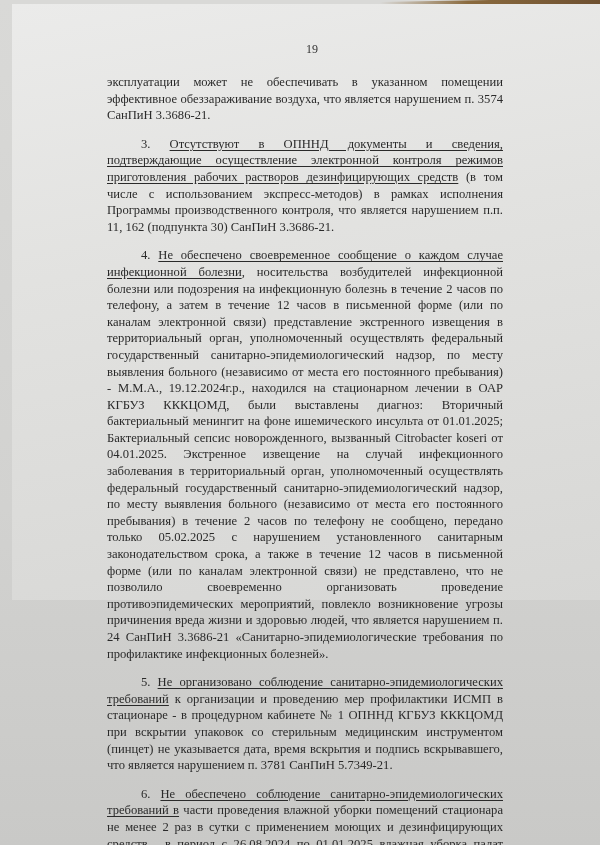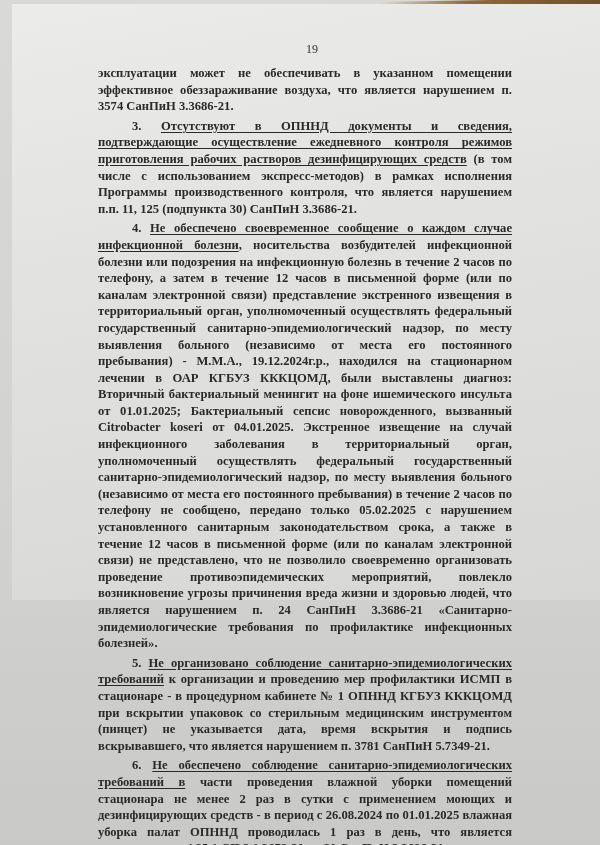--- a/index.html
+++ b/index.html
@@ -19,40 +19,40 @@
     background: linear-gradient(170deg, #ebebea 0%, #e2e2e0 40%, #d7d7d5 100%);
   }
   .page-number {
     position: absolute; left: 0; width: 600px; top: 38px;
     text-align: center; font-size: 12px; color: #333;
   }
   .body-text {
     position: absolute; left: 83px; top: 58px; width: 420px;
     font-size: 12.6px; line-height: 16.6px; text-align: justify;
   }
-  .para { margin: 3px; font-weight: bold; }
+  .para { margin: 12px; }
   .para.indent { text-indent: 34px; }
   .u { text-decoration: underline; text-underline-offset: 2px; }
 </style>
 </head>
 <body>
 
 <div class="top-edge"></div>
 
 <div class="page">
   <div class="page-number">19</div>
 
   <div class="body-text">
     <p class="para">
       <span>эксплуатации может не обеспечивать в указанном помещении эффективное обеззараживание воздуха, что является нарушением п. 3574 СанПиН 3.3686-21.</span>
     </p>
 
     <p class="para indent">
       <span>3.</span>
-      <span class="u">Отсутствуют в ОПННД документы и сведения, подтверждающие осуществление ежедневного контроля режимов приготовления рабочих растворов дезинфицирующих средств</span><span> (в том числе с использованием экспресс-методов) в рамках исполнения Программы производственного контроля, что является нарушением п.п. 11, 125 (подпункта 30) СанПиН 3.3686-21.</span>
+      <span class="u">Отсутствуют в ОПННД документы и сведения, подтверждающие осуществление электронной контроля режимов приготовления рабочих растворов дезинфицирующих средств</span><span> (в том числе с использованием экспресс-методов) в рамках исполнения Программы производственного контроля, что является нарушением п.п. 11, 162 (подпункта 30) СанПиН 3.3686-21.</span>
     </p>
 
     <p class="para indent">
       <span>4.</span>
       <span class="u">Не обеспечено своевременное сообщение о каждом случае инфекционной болезни</span><span>, носительства возбудителей инфекционной болезни или подозрения на инфекционную болезнь в течение 2 часов по телефону, а затем в течение 12 часов в письменной форме (или по каналам электронной связи) представление экстренного извещения в территориальный орган, уполномоченный осуществлять федеральный государственный санитарно-эпидемиологический надзор, по месту выявления больного (независимо от места его постоянного пребывания) - М.М.А., 19.12.2024г.р., находился на стационарном лечении в ОАР КГБУЗ КККЦОМД, были выставлены диагноз: Вторичный бактериальный менингит на фоне ишемического инсульта от 01.01.2025; Бактериальный сепсис новорожденного, вызванный Citrobacter koseri от 04.01.2025. Экстренное извещение на случай инфекционного заболевания в территориальный орган, уполномоченный осуществлять федеральный государственный санитарно-эпидемиологический надзор, по месту выявления больного (независимо от места его постоянного пребывания) в течение 2 часов по телефону не сообщено, передано только 05.02.2025 с нарушением установленного санитарным законодательством срока, а также в течение 12 часов в письменной форме (или по каналам электронной связи) не представлено, что не позволило своевременно организовать проведение противоэпидемических мероприятий, повлекло возникновение угрозы причинения вреда жизни и здоровью людей, что является нарушением п. 24 СанПиН 3.3686-21 «Санитарно-эпидемиологические требования по профилактике инфекционных болезней».</span>
     </p>
 
     <p class="para indent">
       <span>5.</span>
       <span class="u">Не организовано соблюдение санитарно-эпидемиологических требований</span><span> к организации и проведению мер профилактики ИСМП в стационаре - в процедурном кабинете № 1 ОПННД КГБУЗ КККЦОМД при вскрытии упаковок со стерильным медицинским инструментом (пинцет) не указывается дата, время вскрытия и подпись вскрывавшего, что является нарушением п. 3781 СанПиН 5.7349-21.</span>

